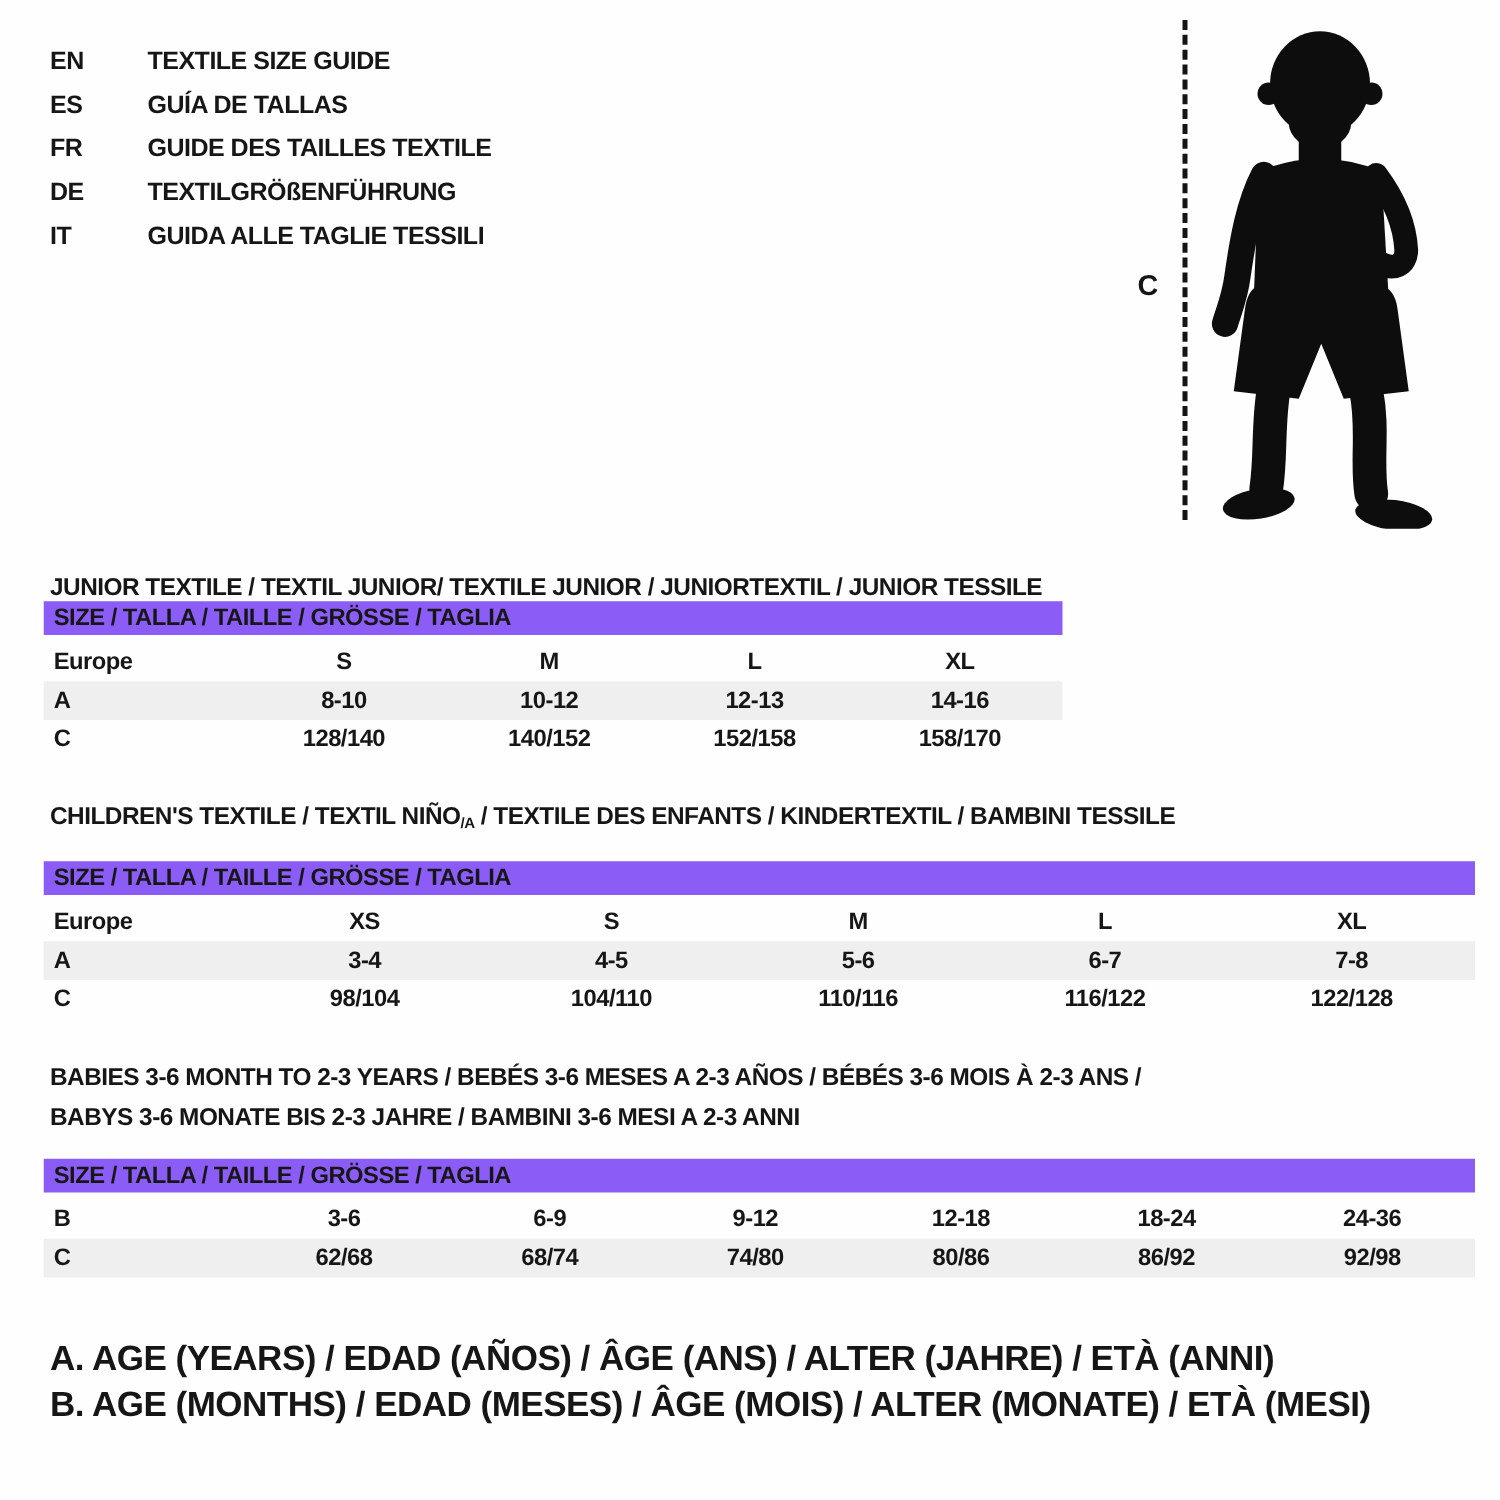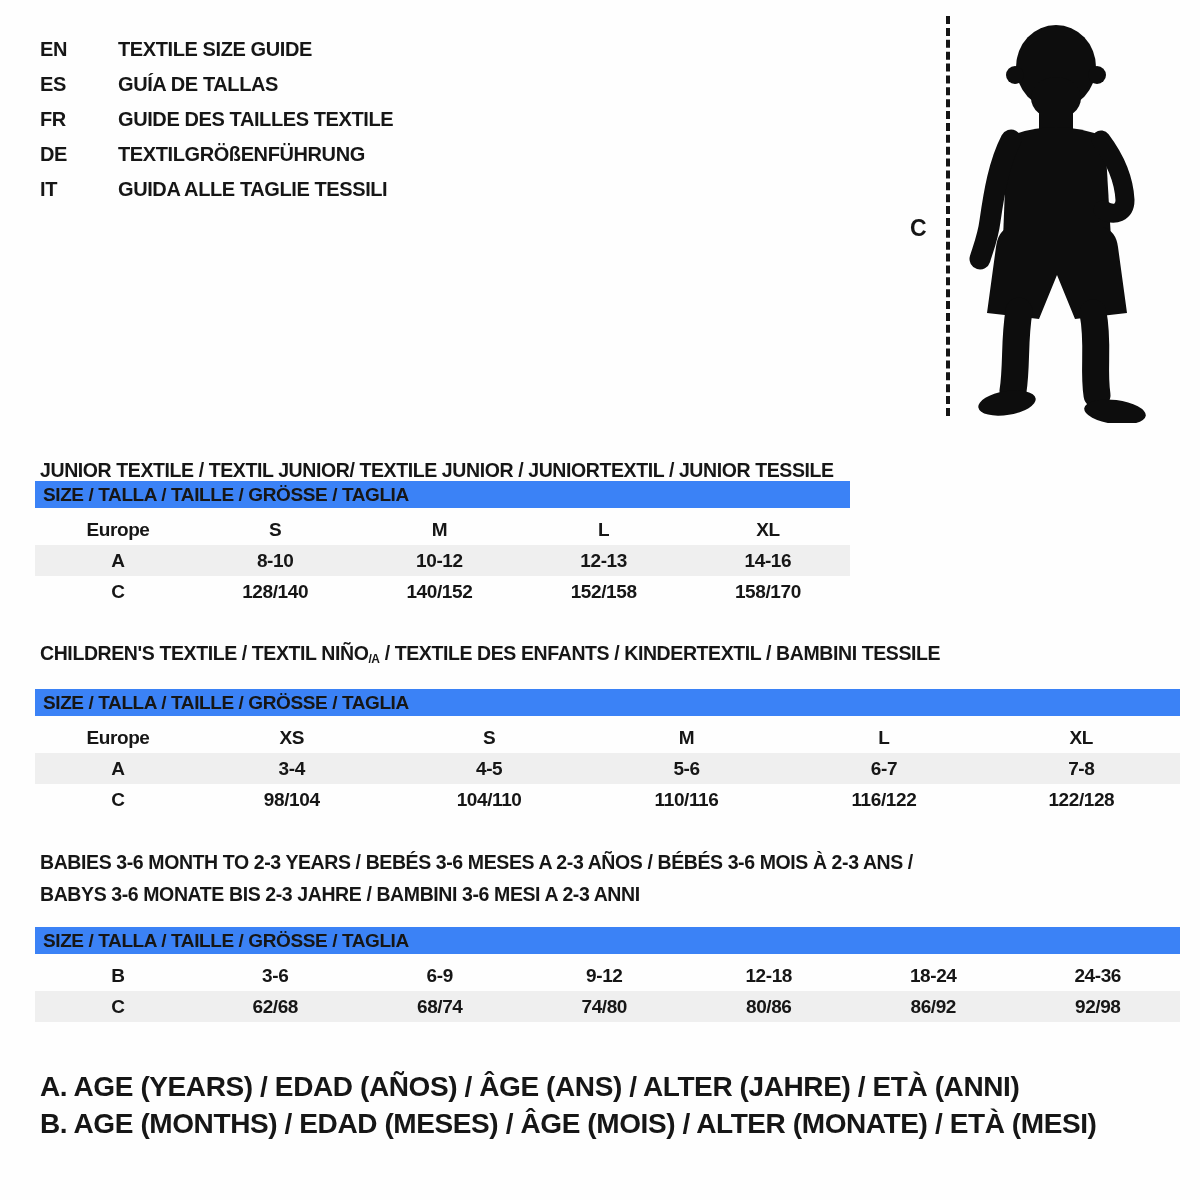--- a/index.html
+++ b/index.html
@@ -17,24 +17,24 @@
   
   .height-dash{position:absolute;left:946px;top:16px;height:400px;width:0;border-left:4px dashed #141414;}
   .figure-label{position:absolute;left:910px;top:215px;font-size:23px;}
   .silhouette{position:absolute;left:955px;top:13px;}
   .silhouette *{fill:#0d0d0d;}
   .silhouette .limb{fill:none;stroke:#0d0d0d;stroke-linecap:round;}
   
   .section-heading{position:absolute;left:40px;font-size:19.5px;white-space:nowrap;}
   .heading-sub{font-size:12px;vertical-align:-3px;}
   .size-table{position:absolute;left:35px;}
-  .size-bar{height:27px;line-height:28px;background:#3b82f6;padding-left:8px;font-size:19px;margin-bottom:6px;}
+  .size-bar{height:27px;line-height:28px;background:#8b5cf6;padding-left:8px;font-size:19px;margin-bottom:6px;}
   .t-row{display:flex;height:31px;align-items:center;font-size:19px;}
   .t-row.shaded{background:#efefef;}
-  .cell-label{width:150px;padding-left:8px;text-align:center;}
+  .cell-label{width:150px;padding-left:8px;text-align:left;}
   .cell{flex:1;text-align:center;}
   
   .legend{position:absolute;left:40px;top:1068px;}
   .legend-line{height:37px;display:flex;align-items:center;font-size:28px;white-space:nowrap;}
 </style>
 </head>
 <body>
 
 <div class="lang-block">
   <div class="lang-row">

